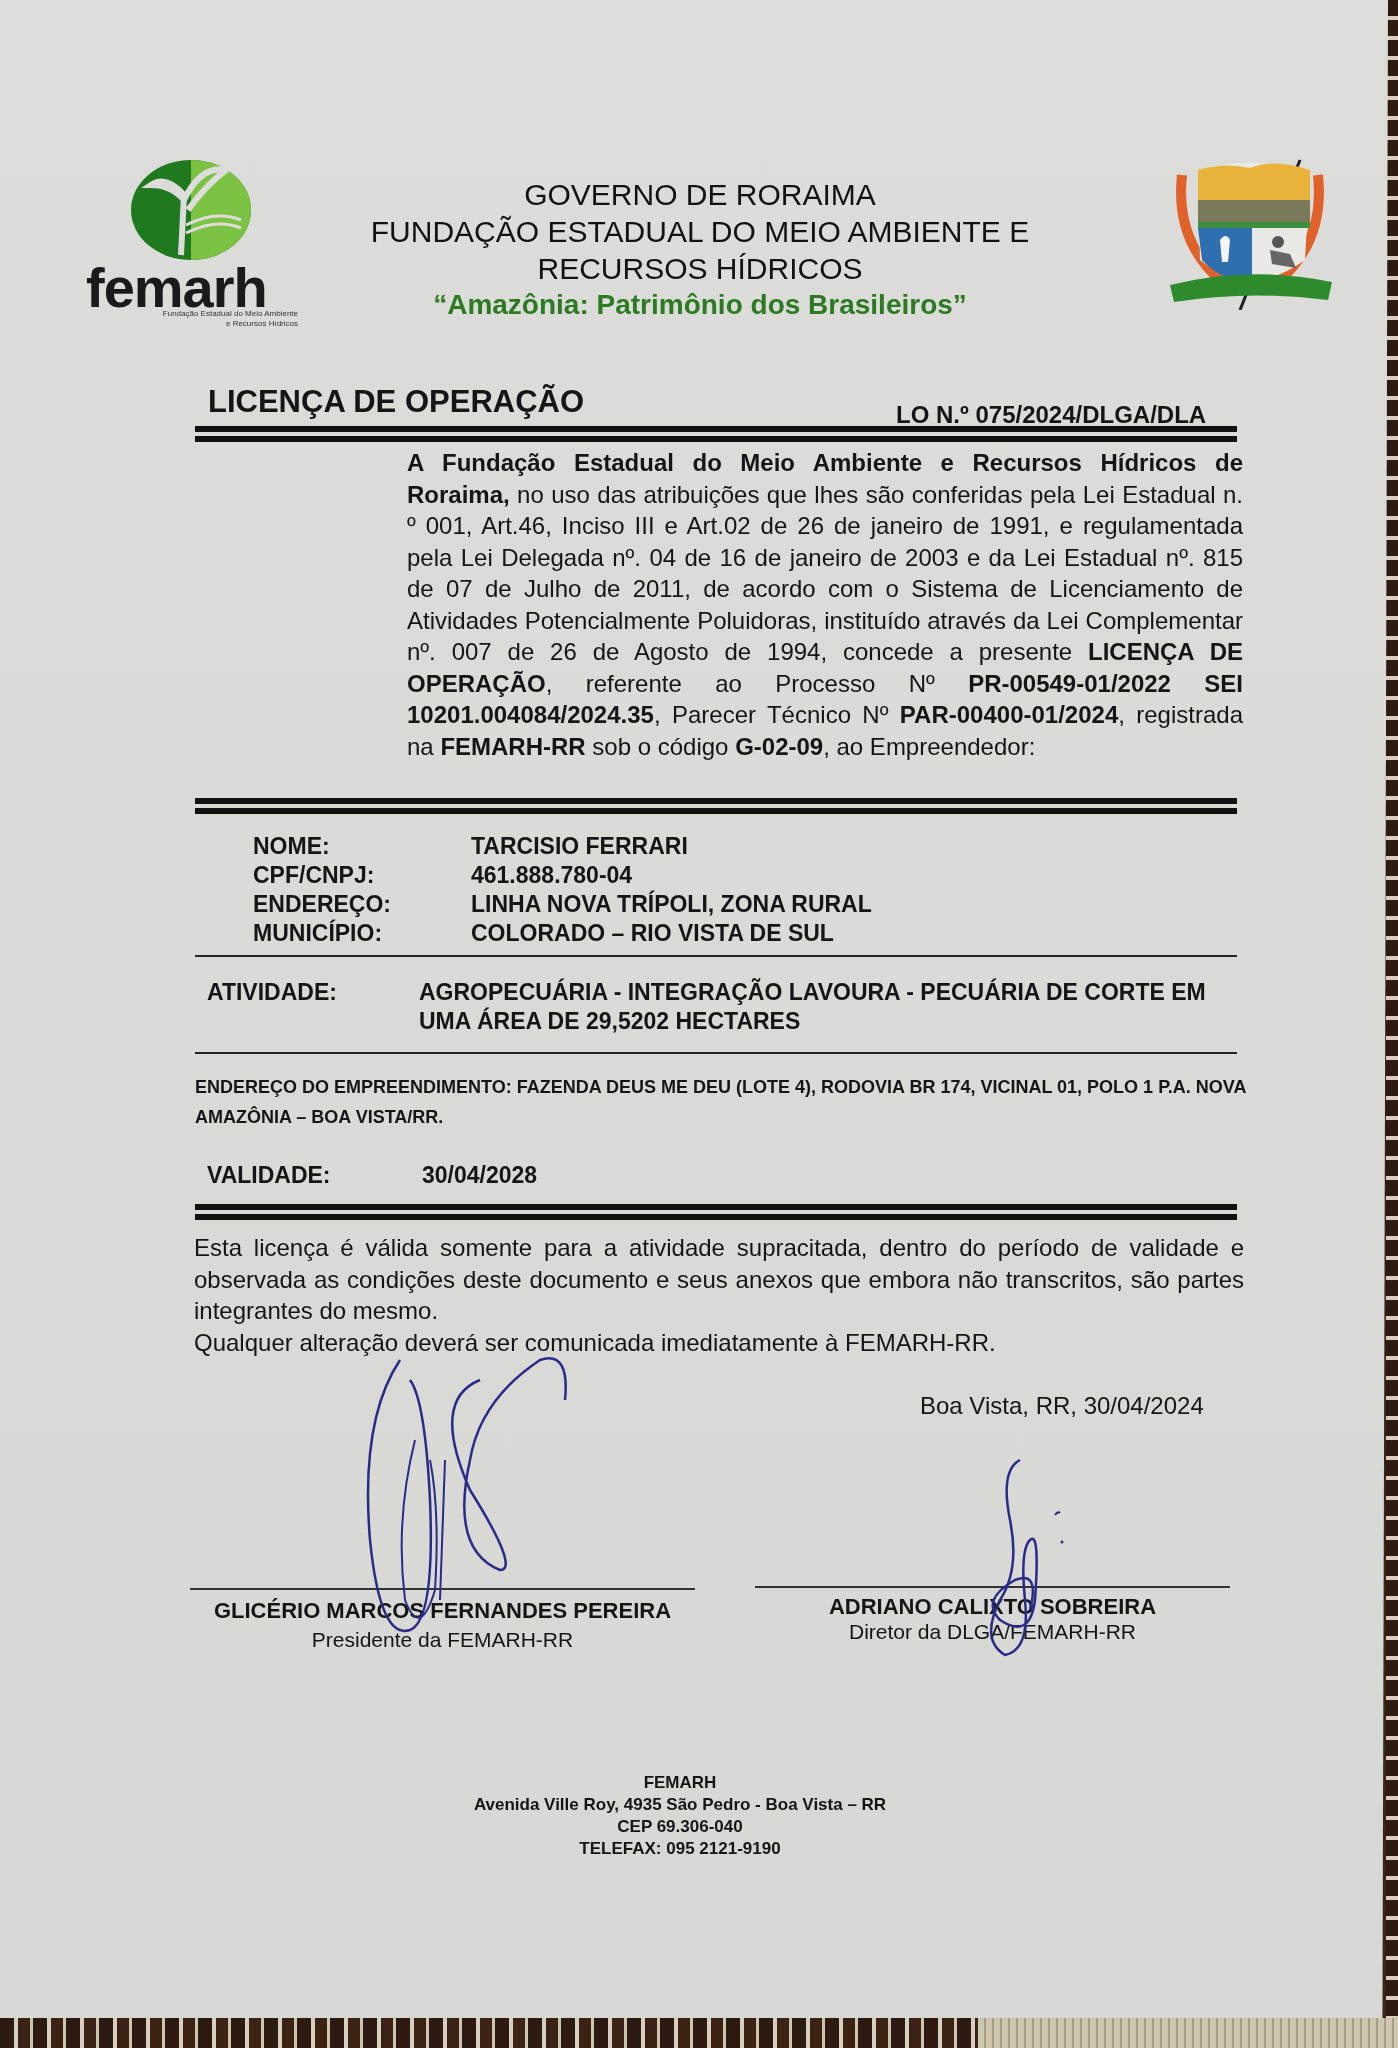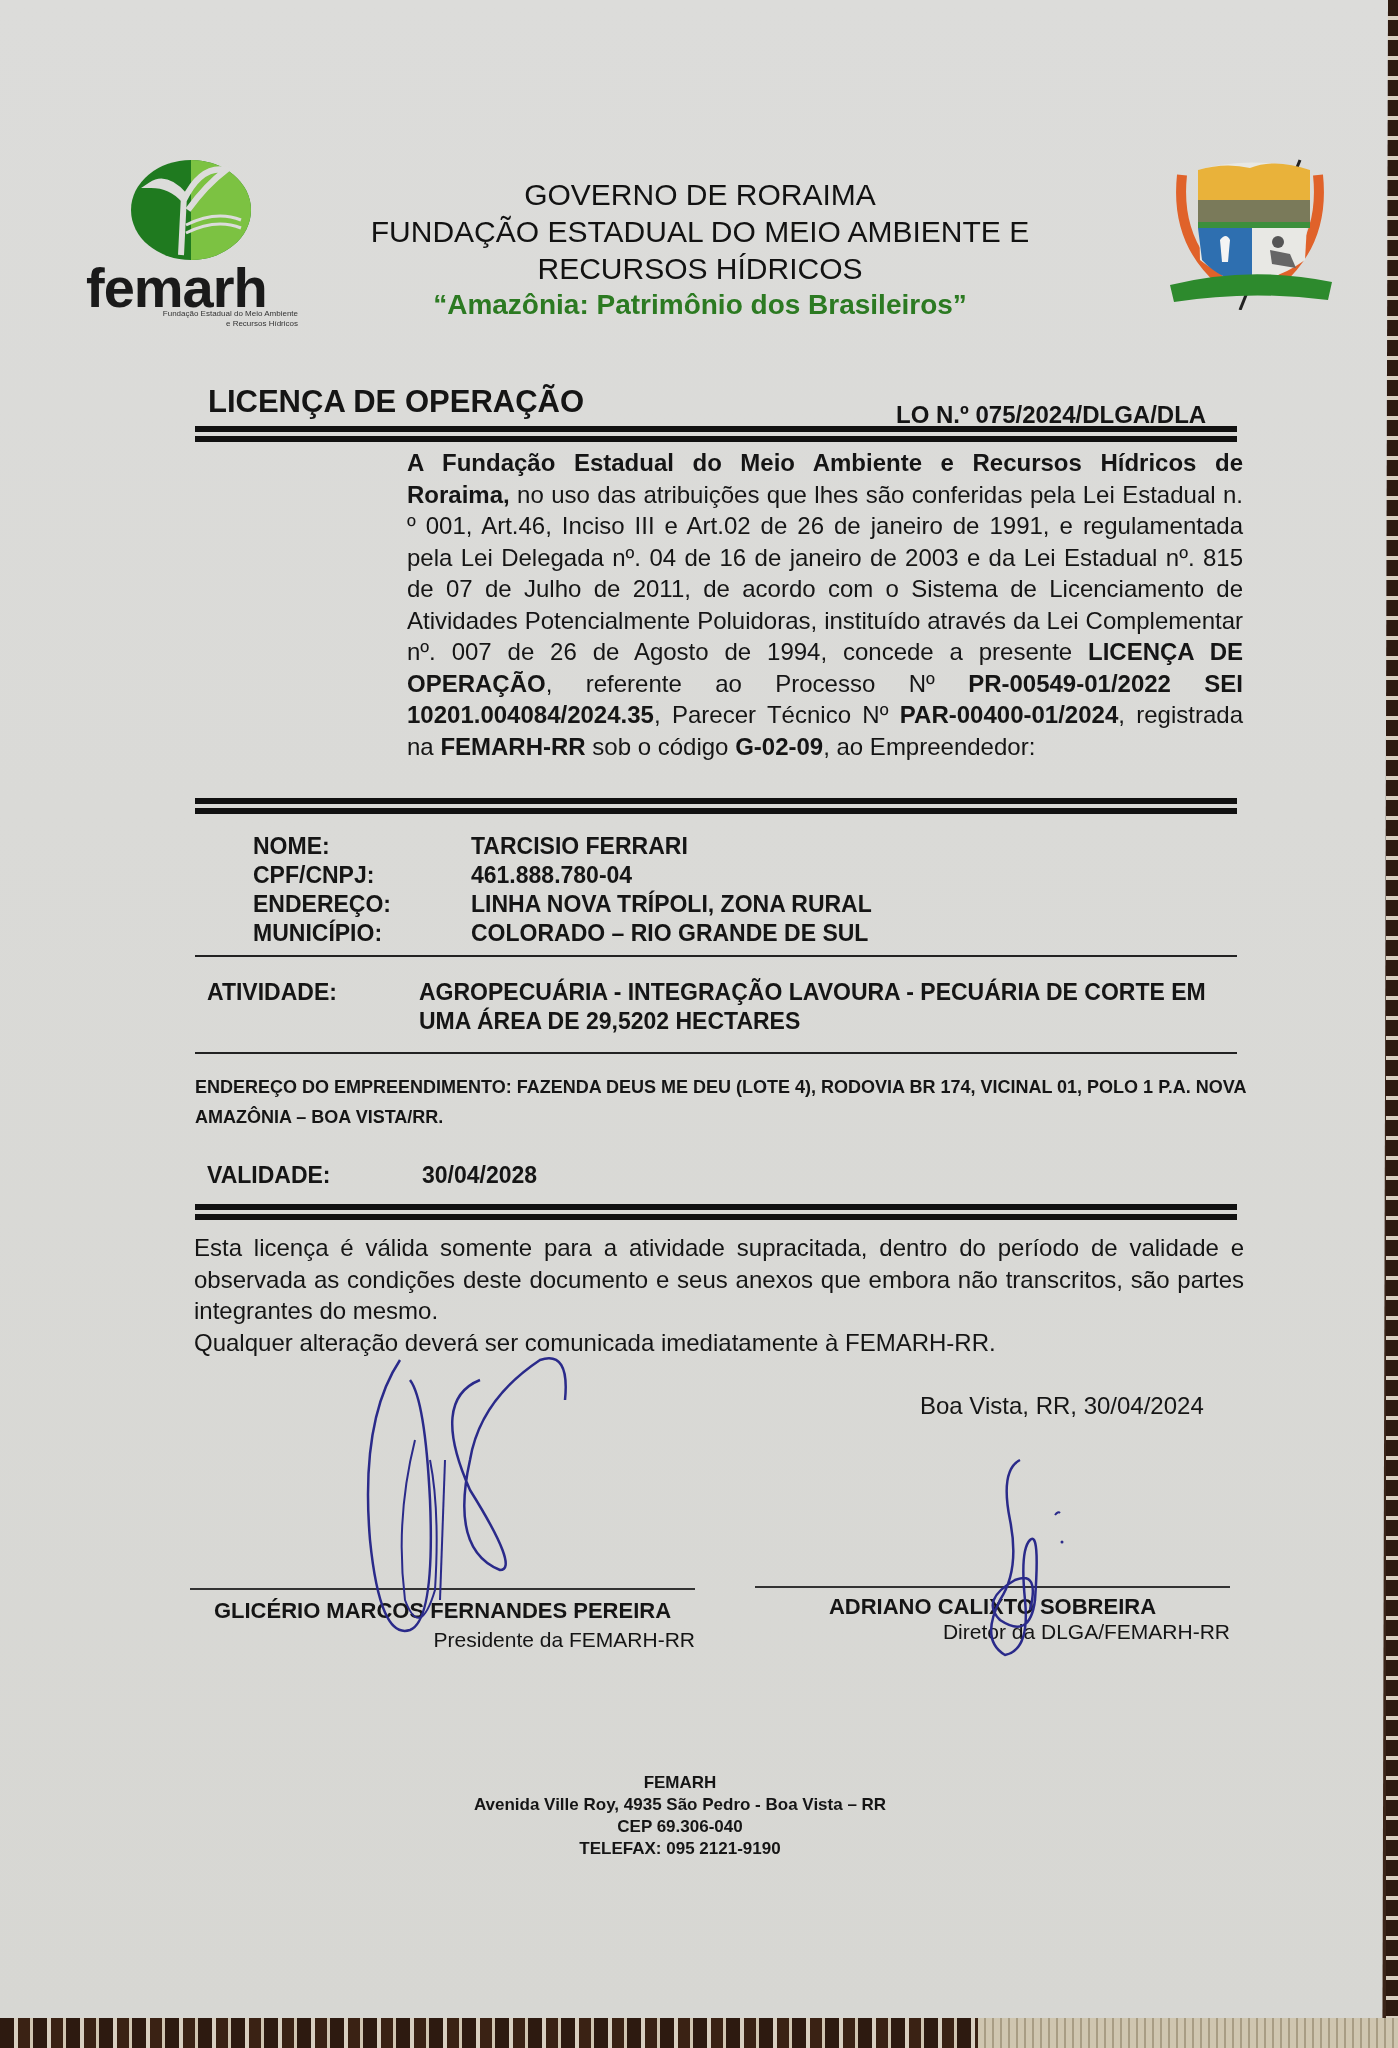--- a/index.html
+++ b/index.html
@@ -55,21 +55,21 @@
 
   .emp { left:195px; top:1072px; width:1055px; font-size:18px; line-height:30px; font-weight:bold; }
   .valid { left:207px; top:1162px; font-size:23px; font-weight:bold; display:flex; }
   .valid .fl { width:215px; }
 
   .closing { left:194px; top:1232px; width:1050px; font-size:24px; line-height:31.5px; text-align:justify; }
   .place { left:920px; top:1392px; font-size:24px; }
 
   .sig-line { height:2px; background:#333; }
   .sig-name { font-size:22px; font-weight:bold; text-align:center; }
-  .sig-role { font-size:21px; text-align:right; }
+  .sig-role { font-size:21px; text-align:center; }
 
   .footer { left:400px; top:1772px; width:560px; text-align:center; font-size:17px; font-weight:bold; line-height:22px; }
 </style>
 </head>
 <body>
 
 <div class="fabric-right"></div>
 <div class="paper">
 
   <div class="abs logo">
@@ -136,21 +136,21 @@
     <div class="frow">
         <span class="fl">CPF/CNPJ:</span>
         <span>461.888.780-04</span>
       </div>
     <div class="frow">
         <span class="fl">ENDEREÇO:</span>
         <span>LINHA NOVA TRÍPOLI, ZONA RURAL</span>
       </div>
     <div class="frow">
         <span class="fl">MUNICÍPIO:</span>
-        <span>COLORADO – RIO GRANDE DE SUL</span>
+        <span>COLORADO – RIO VISTA DE SUL</span>
       </div>
   </div>
   <div class="abs hr" style="top:955px"></div>
 
   <div class="abs activity">
     <span class="fl">ATIVIDADE:</span>
     <span style="width:830px">AGROPECUÁRIA - INTEGRAÇÃO LAVOURA - PECUÁRIA DE CORTE EM UMA ÁREA DE 29,5202 HECTARES</span>
   </div>
   <div class="abs hr" style="top:1052px"></div>
 

